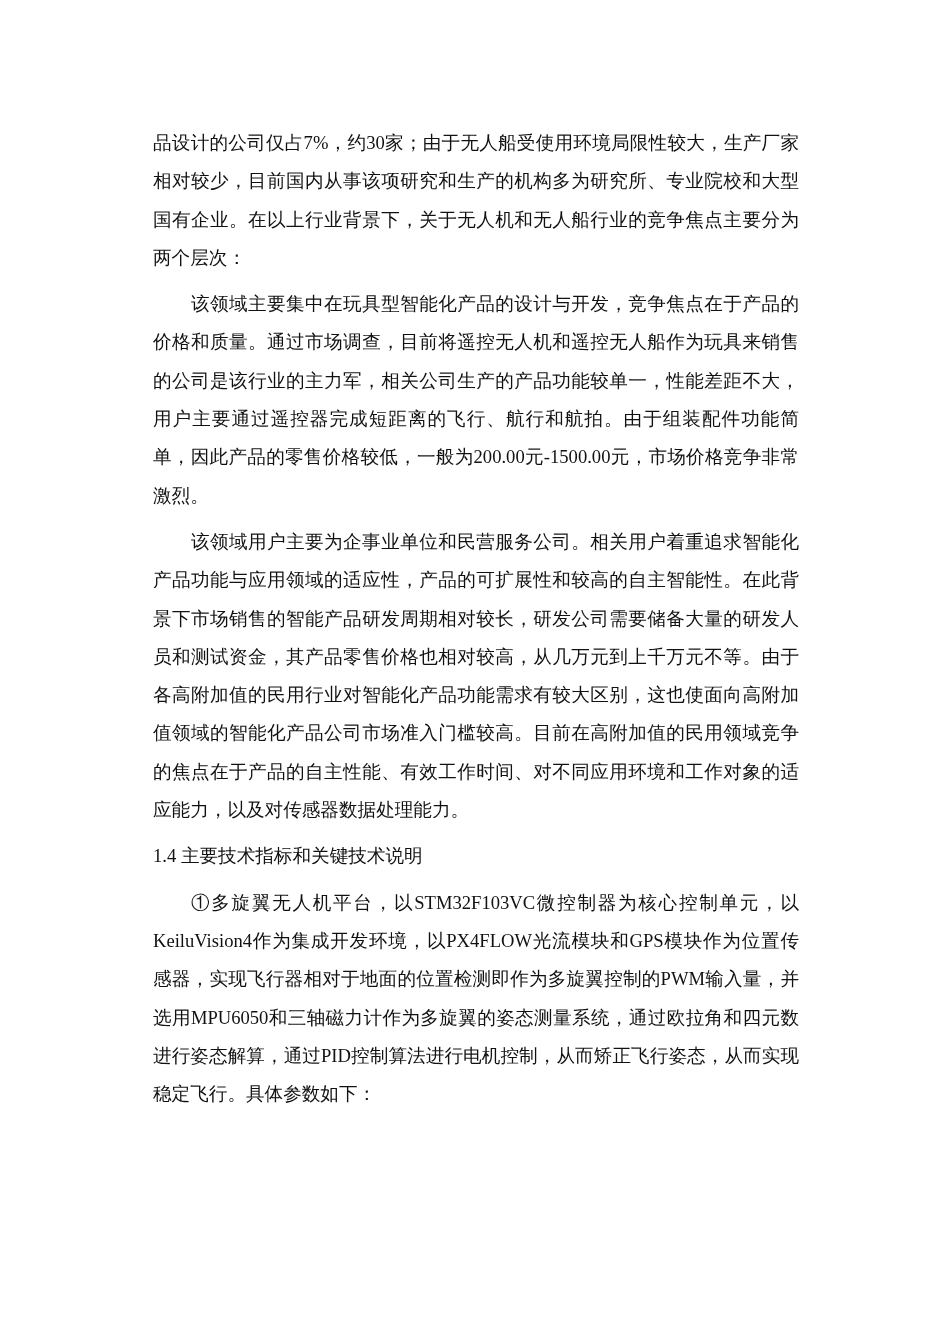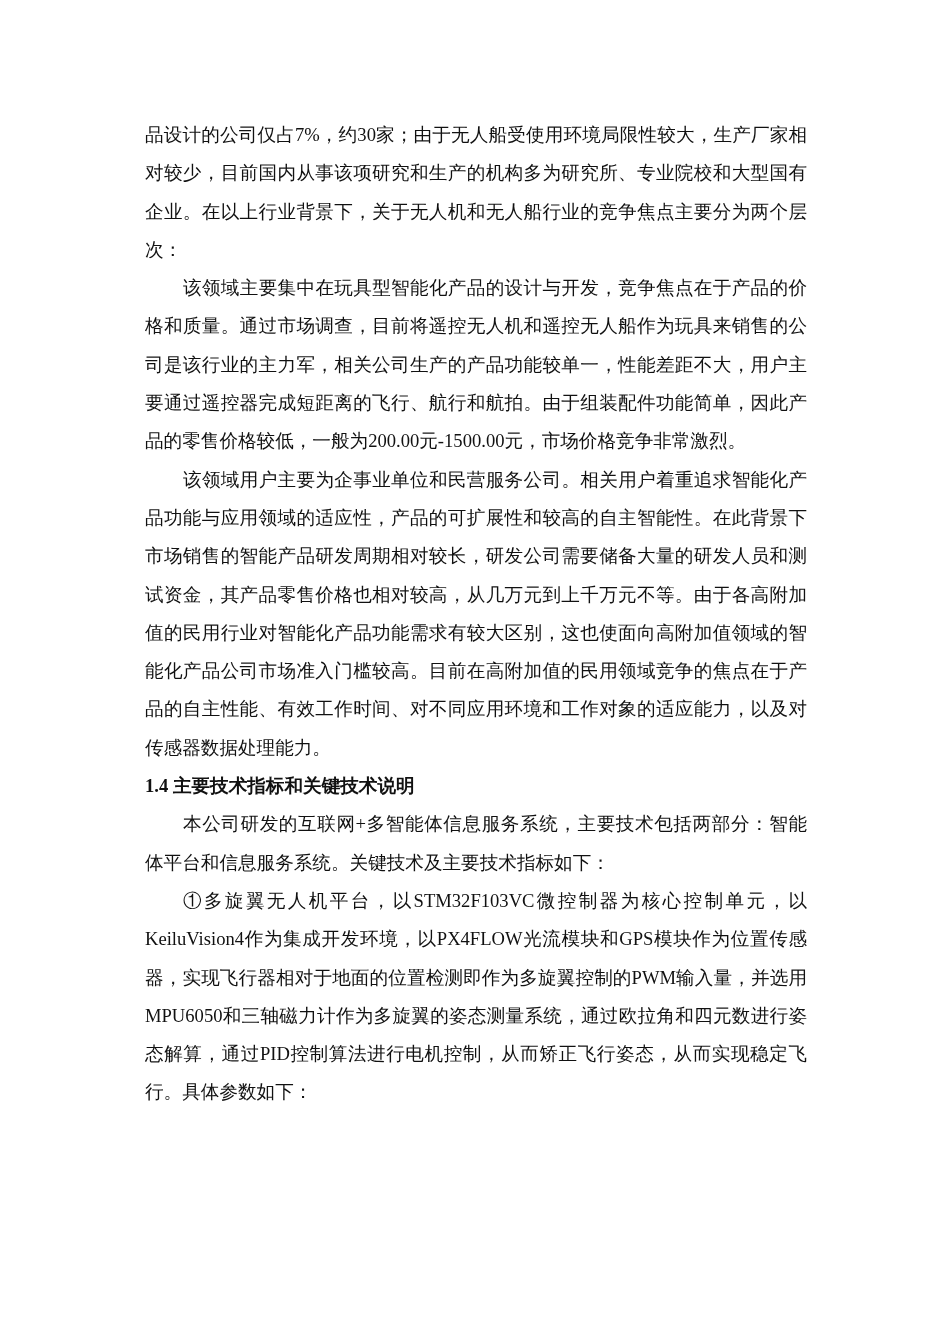--- a/index.html
+++ b/index.html
@@ -7,28 +7,27 @@
   .page {
     position: absolute;
     left: 145px;
     top: 116px;
     width: 662px;
     font-family: "Liberation Serif", "DejaVu Serif", serif;
     font-size: 18.6px;
     line-height: 38.3px;
     color: #111111;
   }
-  .page p { margin: 0; text-align: justify; text-justify: inter-ideograph; }
+  .page p { margin: 8px; text-align: justify; text-justify: inter-ideograph; }
   .indent { text-indent: 38px; }
   .subhead { font-weight: bold; padding-left: 38px; }
-  .section { font-weight: bold; }
+  .section { font-weight: normal; }
 </style>
 </head>
 <body>
 
 <div class="page">
   <p>品设计的公司仅占7%，约30家；由于无人船受使用环境局限性较大，生产厂家相对较少，目前国内从事该项研究和生产的机构多为研究所、专业院校和大型国有企业。在以上行业背景下，关于无人机和无人船行业的竞争焦点主要分为两个层次：</p>
   <p class="indent">该领域主要集中在玩具型智能化产品的设计与开发，竞争焦点在于产品的价格和质量。通过市场调查，目前将遥控无人机和遥控无人船作为玩具来销售的公司是该行业的主力军，相关公司生产的产品功能较单一，性能差距不大，用户主要通过遥控器完成短距离的飞行、航行和航拍。由于组装配件功能简单，因此产品的零售价格较低，一般为200.00元-1500.00元，市场价格竞争非常激烈。</p>
   <p class="indent">该领域用户主要为企事业单位和民营服务公司。相关用户着重追求智能化产品功能与应用领域的适应性，产品的可扩展性和较高的自主智能性。在此背景下市场销售的智能产品研发周期相对较长，研发公司需要储备大量的研发人员和测试资金，其产品零售价格也相对较高，从几万元到上千万元不等。由于各高附加值的民用行业对智能化产品功能需求有较大区别，这也使面向高附加值领域的智能化产品公司市场准入门槛较高。目前在高附加值的民用领域竞争的焦点在于产品的自主性能、有效工作时间、对不同应用环境和工作对象的适应能力，以及对传感器数据处理能力。</p>
   <p class="section">1.4 主要技术指标和关键技术说明</p>
-  <p class="indent">本公司研发的互联网+多智能体信息服务系统，主要技术包括两部分：智能体平台和信息服务系统。关键技术及主要技术指标如下：</p>
   <p class="indent">①多旋翼无人机平台，以STM32F103VC微控制器为核心控制单元，以KeiluVision4作为集成开发环境，以PX4FLOW光流模块和GPS模块作为位置传感器，实现飞行器相对于地面的位置检测即作为多旋翼控制的PWM输入量，并选用MPU6050和三轴磁力计作为多旋翼的姿态测量系统，通过欧拉角和四元数进行姿态解算，通过PID控制算法进行电机控制，从而矫正飞行姿态，从而实现稳定飞行。具体参数如下：</p>
 </div>
 
 </body></html>

